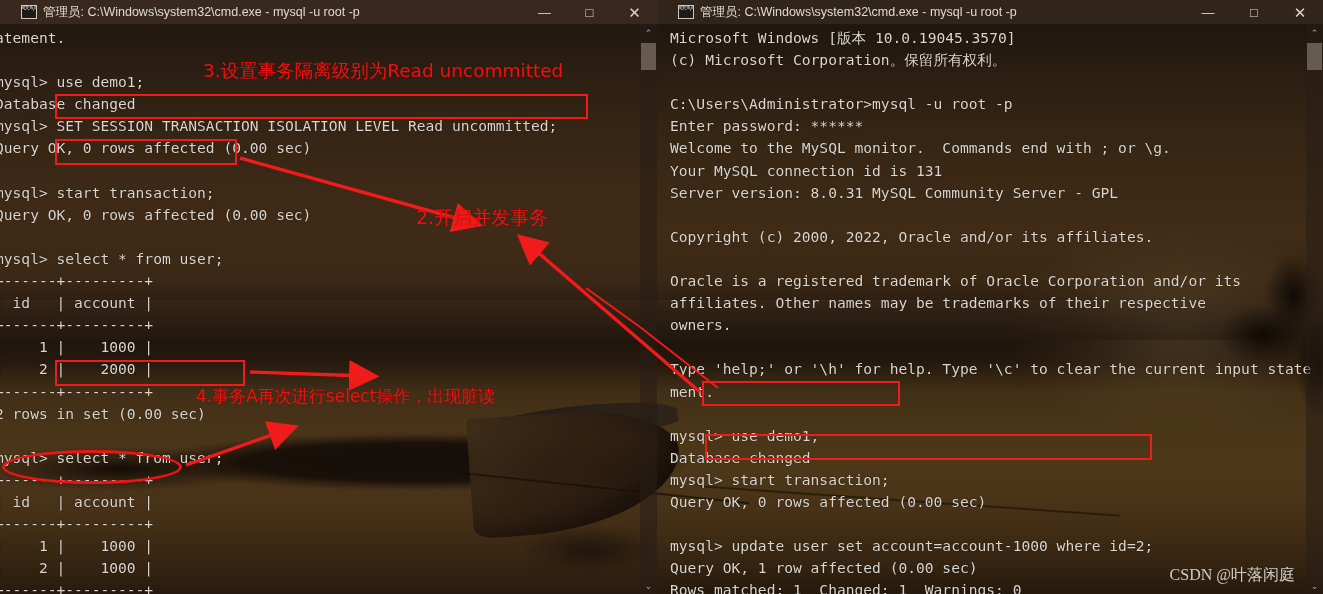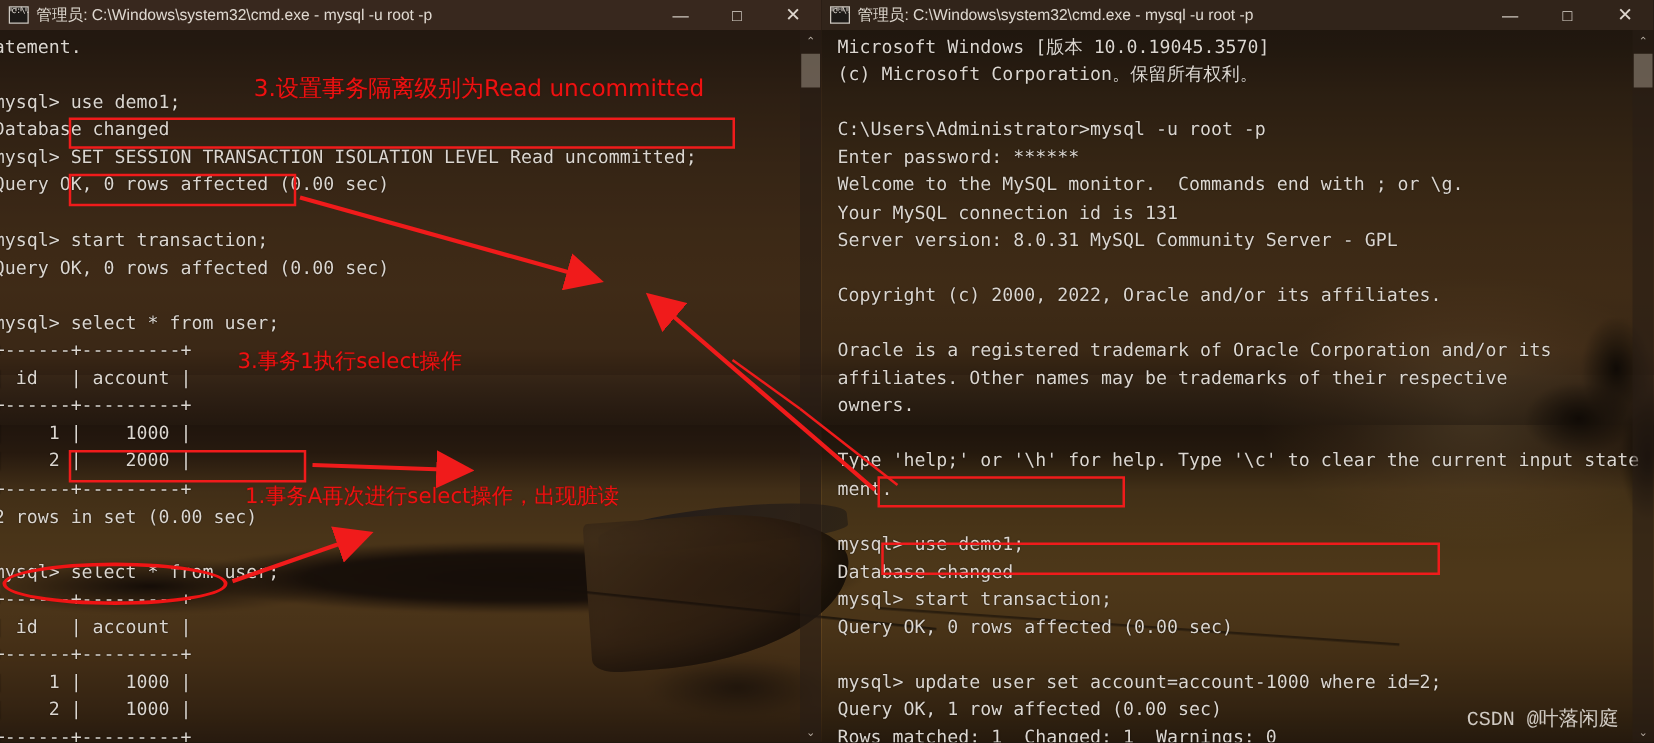--- a/index.html
+++ b/index.html
@@ -129,21 +129,21 @@
 
   
   .win-left .glass  { position:absolute; inset:0; background: rgba(24,16,10,0.58); }
   .win-right .glass { position:absolute; inset:0; background: rgba(18,12,8,0.55); }
 
   .titlebar {
     position: relative;
     height: 24px;
     display: flex;
     align-items: center;
-    padding-left: 7px;
+    padding-left: 21px;
     background: rgba(62,45,34,0.80);
     font-family: "Liberation Sans", sans-serif;
     font-size: 12.5px;
     color: #e8e2da;
     white-space: nowrap;
     z-index: 5;
   }
   .win-right .titlebar { background: rgba(52,38,28,0.86); }
 
   .app-icon {
@@ -264,21 +264,21 @@
     width: 1323px; height: 594px;
     z-index: 21;
     pointer-events: none;
   }
 
   .watermark {
     position: absolute;
     right: 28px;
     bottom: 8px;
     color: rgba(236,232,226,0.85);
-    font-family: Liberation Mono, monospace;
+    font-family: Liberation Serif, serif;
     font-size: 16px;
     z-index: 25;
     white-space: nowrap;
     margin-left: 17px;
   }
 </style>
 </head>
 <body>
 
 <div id="root">
@@ -361,17 +361,17 @@
 
     <line x1="250" y1="372" x2="366" y2="376" stroke="#f01b1b" stroke-width="3.4" marker-end="url(#ah)"></line>
 
     <line x1="186" y1="465" x2="286" y2="430" stroke="#f01b1b" stroke-width="3.4" marker-end="url(#ah)"></line>
 
     <line x1="718" y1="388" x2="640" y2="327" stroke="#f01b1b" stroke-width="2"></line>
     <line x1="640" y1="327" x2="586" y2="288" stroke="#f01b1b" stroke-width="2"></line>
   </svg>
 
   <div class="ann-text" style="left:203px; top:58px; font-size:18.5px;">3.设置事务隔离级别为Read uncommitted</div>
-  <div class="ann-text" style="left:190px; top:277px; font-size:17px;">3.事务1执行select操作</div>
-  <div class="ann-text" style="left:196px; top:385px; font-size:17px;">1.事务A再次进行select操作，出现脏读</div>
+  <div class="ann-text" style="left:416px; top:205px; font-size:19px;">2.开启并发事务</div>
+  <div class="ann-text" style="left:196px; top:385px; font-size:17px;">4.事务A再次进行select操作，出现脏读</div>
 
   <div class="watermark">CSDN @叶落闲庭</div>
 </div>
 
 </body></html>

